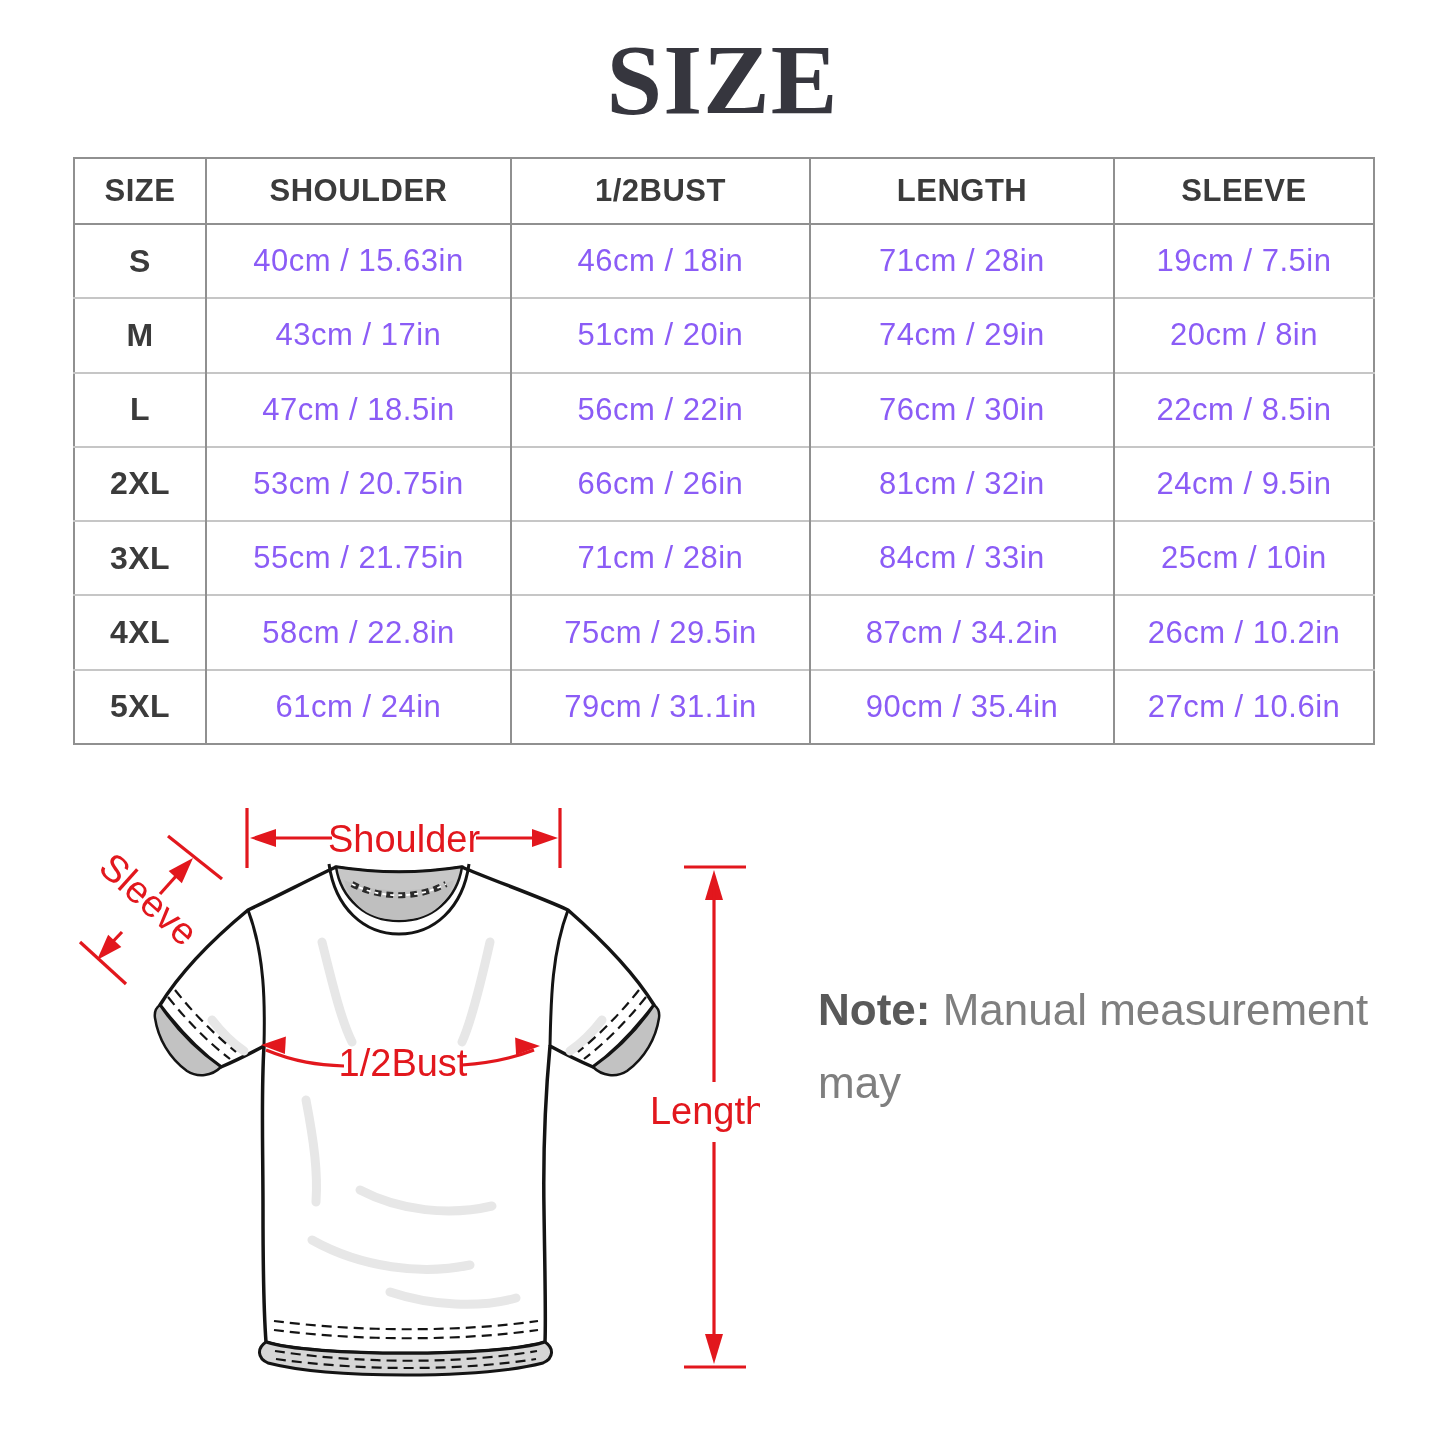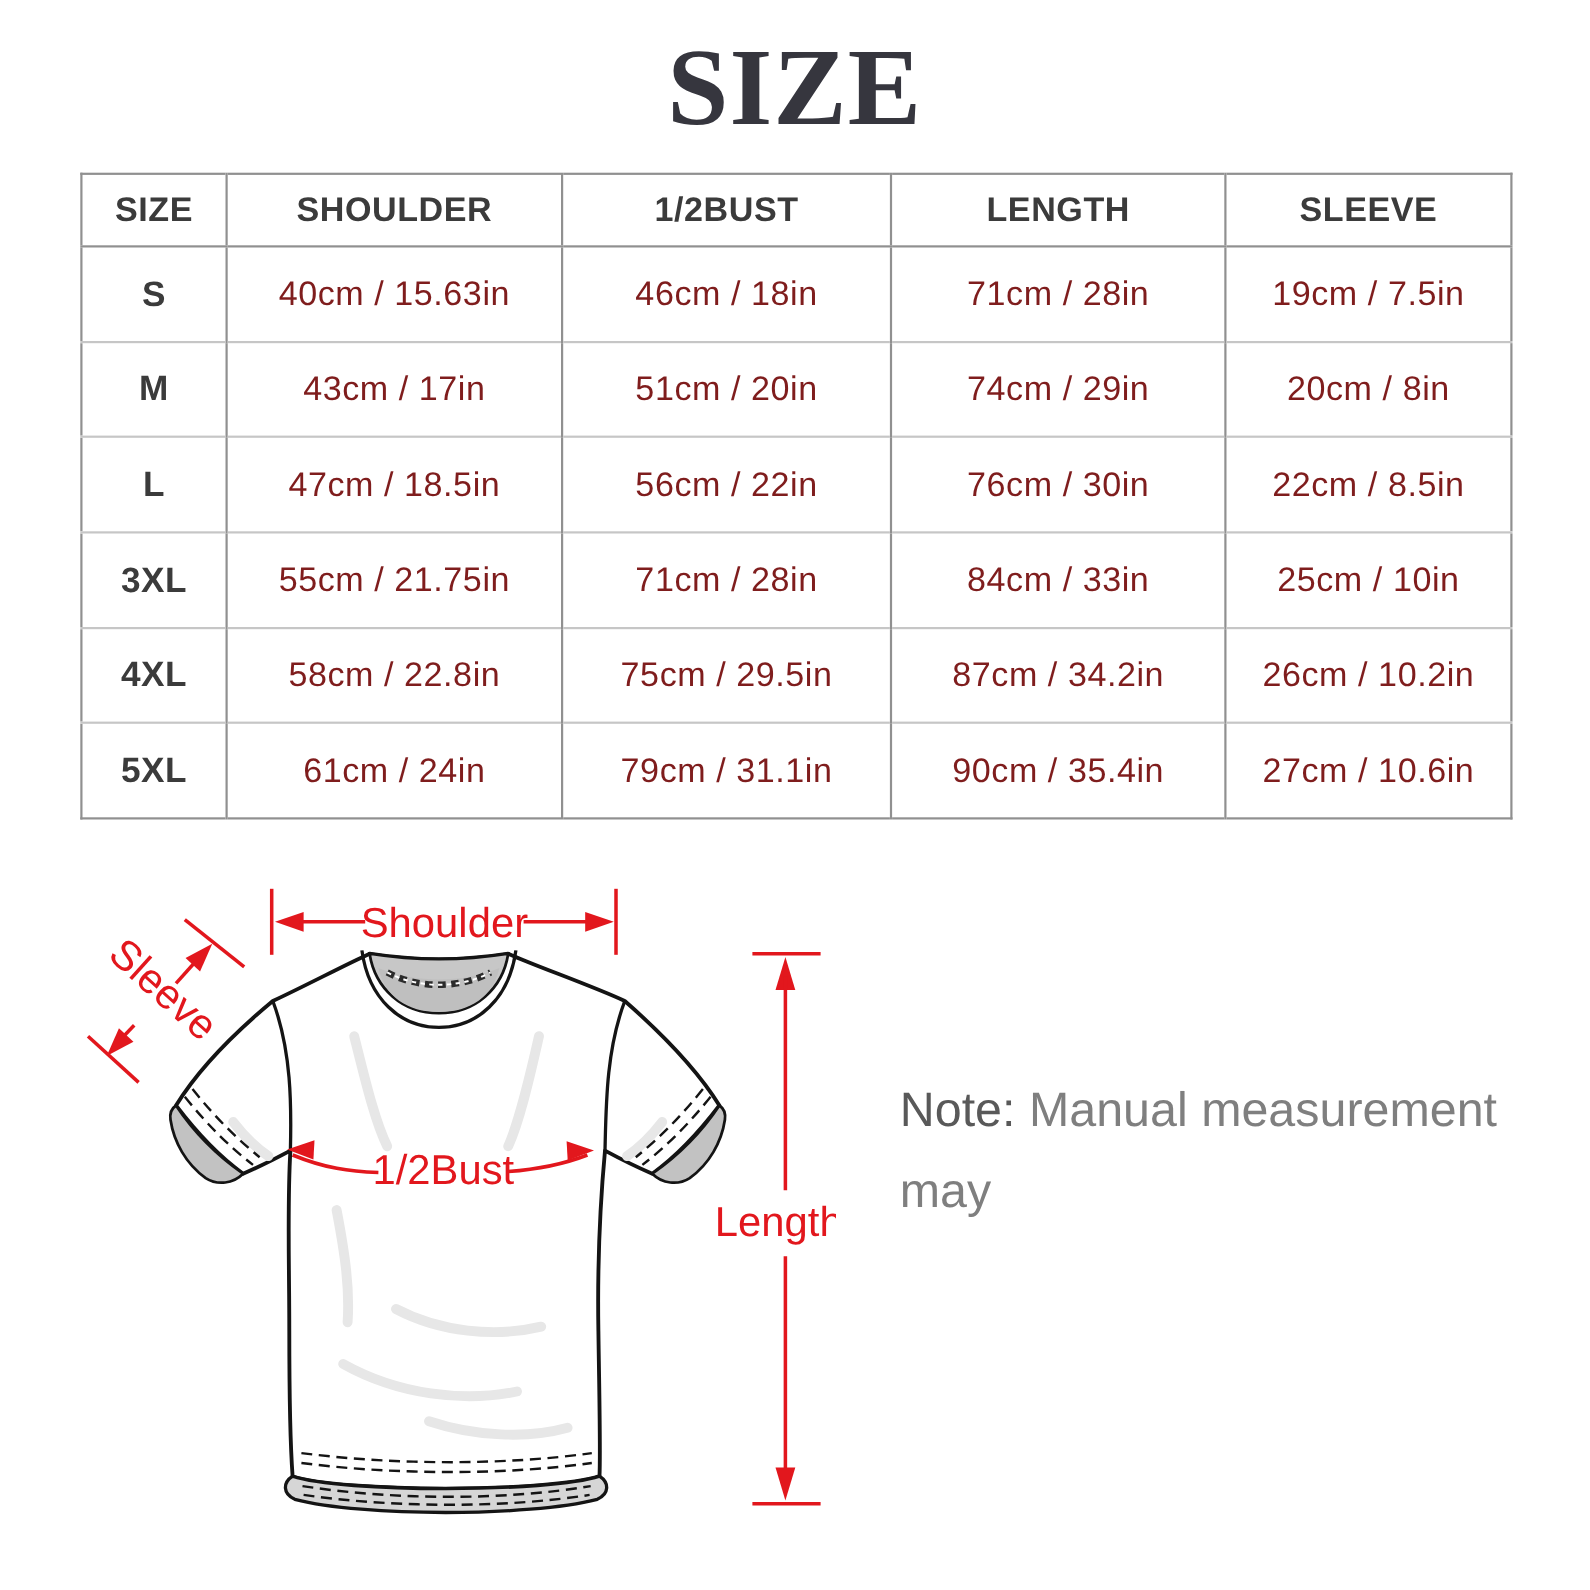--- a/index.html
+++ b/index.html
@@ -11,28 +11,28 @@
          font-family:"Liberation Serif",serif;font-weight:bold;font-size:100px;
          line-height:100px;color:#36363e;letter-spacing:1px;}
 
   
   table.size-table{position:absolute;left:73px;top:157px;width:1300px;height:588px;
          border-collapse:collapse;table-layout:fixed;
          border:2px solid #909090;}
   .size-table th,.size-table td{border-left:2px solid #909090;text-align:center;
          vertical-align:middle;padding:0;letter-spacing:0.5px;}
   .size-table th{border-bottom:2px solid #909090;font-size:31px;font-weight:bold;color:#3b3b3b;height:64px;}
-  .size-table td{border-top:2px solid #c6c6c6;font-size:31px;color:#7f1d1d;height:63px;}
+  .size-table td{border-top:2px solid #c6c6c6;font-size:31px;color:#8b5cf6;height:63px;}
   .size-table td.rowlabel{font-weight:bold;color:#3b3b3b;font-size:32px;}
   .size-table tr > *:first-child{border-left:none;}
 
   
   .note{position:absolute;left:818px;top:973px;width:600px;font-size:44px;
         line-height:73px;color:#7f7f7f;}
-  .note .np{font-weight:normal;color:#595959;}
+  .note .np{font-weight:bold;color:#595959;}
 
   
   .diagram{position:absolute;left:60px;top:770px;width:700px;height:680px;}
   .shirt-outline{fill:#ffffff;stroke:#141414;stroke-width:3.5;stroke-linejoin:round;}
   .shirt-line{fill:none;stroke:#141414;stroke-width:3;}
   .shirt-gray{fill:#c7c7c7;stroke:#141414;stroke-width:2.5;}
   .shirt-gray2{fill:#bfbfbf;stroke:none;}
   .cuff-gray{fill:#c2c2c2;stroke:#141414;stroke-width:2.5;}
   .hem-gray{fill:#d6d6d6;stroke:#141414;stroke-width:3;}
   .stitch{fill:none;stroke:#141414;stroke-width:2.2;stroke-dasharray:10 6;}
@@ -84,20 +84,27 @@
         <td>20cm / 8in</td>
       </tr>
       <tr>
         <td class="rowlabel">L</td>
         <td>47cm / 18.5in</td>
         <td>56cm / 22in</td>
         <td>76cm / 30in</td>
         <td>22cm / 8.5in</td>
       </tr>
       <tr>
+        <td class="rowlabel">2XL</td>
+        <td>53cm / 20.75in</td>
+        <td>66cm / 26in</td>
+        <td>81cm / 32in</td>
+        <td>24cm / 9.5in</td>
+      </tr>
+      <tr>
         <td class="rowlabel">3XL</td>
         <td>55cm / 21.75in</td>
         <td>71cm / 28in</td>
         <td>84cm / 33in</td>
         <td>25cm / 10in</td>
       </tr>
       <tr>
         <td class="rowlabel">4XL</td>
         <td>58cm / 22.8in</td>
         <td>75cm / 29.5in</td>

